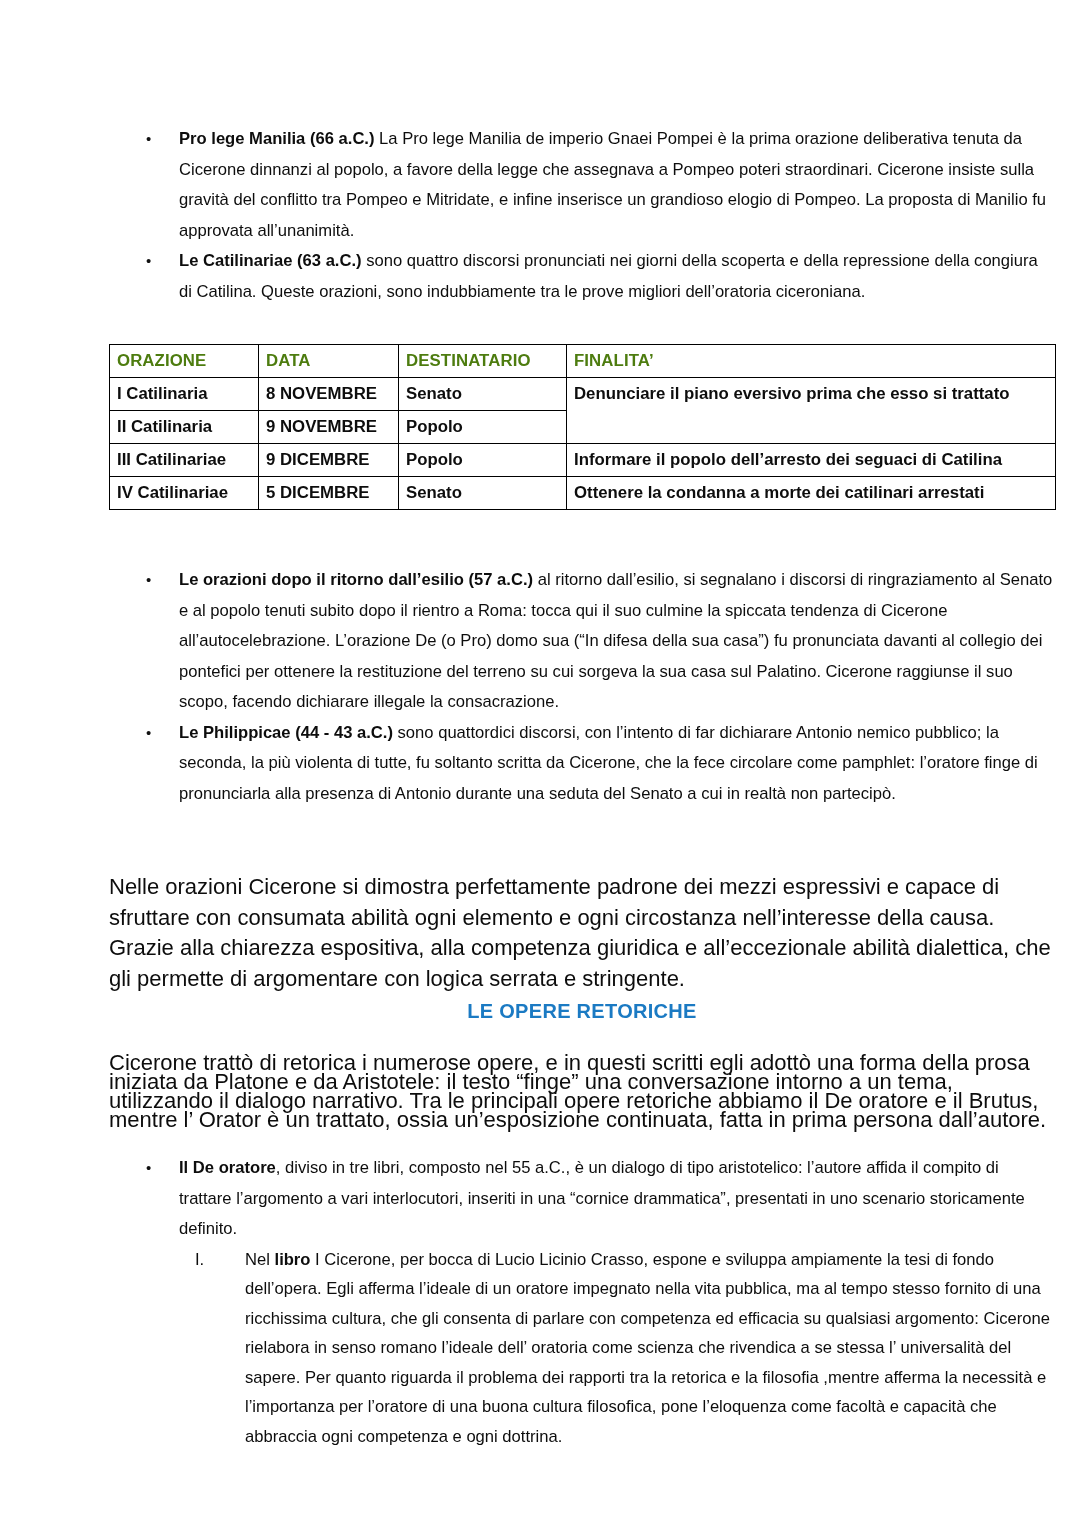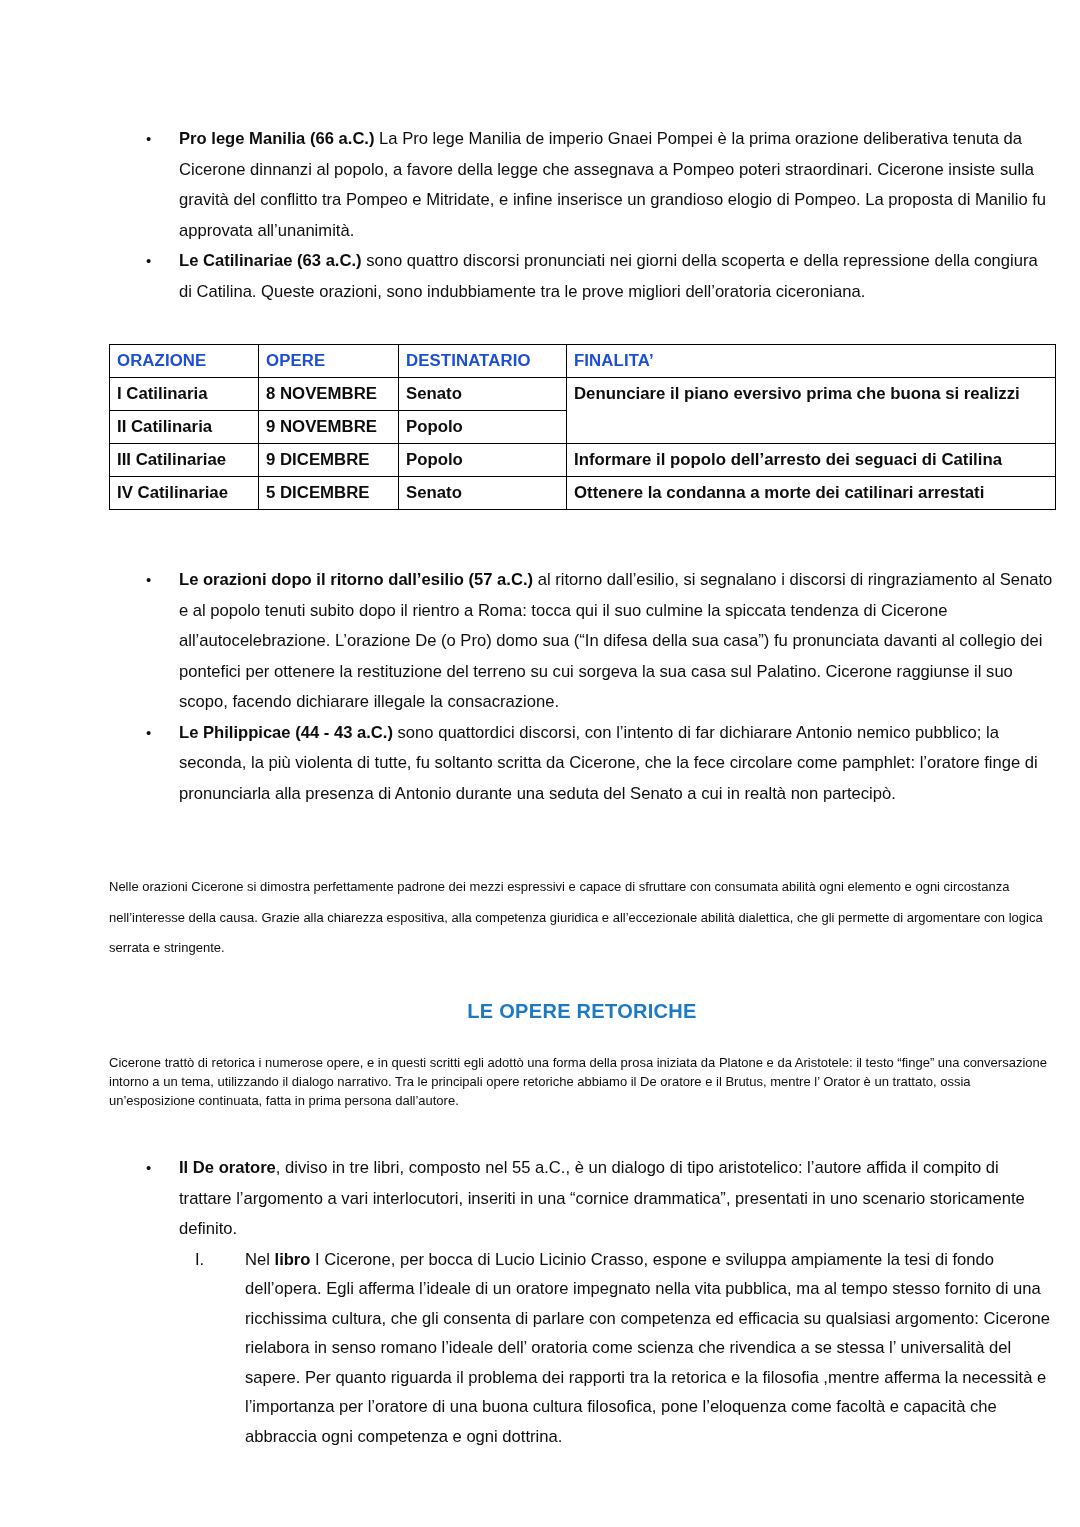--- a/index.html
+++ b/index.html
@@ -27,21 +27,21 @@
   }
 
   
   .content {
     position: absolute;
     left: 97px;
     width: 946px;
   }
 
   .para {
-    font-size: 13px;
+    font-size: 22px;
     line-height: 30.5px;
     text-align: left;
     margin: 0;
   }
 
   
   ul.bullets {
     list-style: none;
     margin: 0;
     padding: 0;
@@ -84,21 +84,21 @@
   table.cat-table th {
     border: 1.4px solid #000000;
     padding: 2px 7px 3px 7px;
     vertical-align: top;
     text-align: left;
     font-weight: bold;
     line-height: 27px;
     background: #ffffff;
   }
   table.cat-table th {
-    color: #1d4ed8;
+    color: #4d7c0f;
     font-weight: bold;
     letter-spacing: 0.1px;
   }
   table.cat-table td.orazione {
     font-weight: bold;
   }
   .col-orazione { width: 149px; }
   .col-data     { width: 140px; }
   .col-dest     { width: 168px; }
   .col-fin      { width: 489px; }
@@ -156,31 +156,31 @@
     <table class="cat-table">
       <colgroup>
         <col class="col-orazione">
         <col class="col-data">
         <col class="col-dest">
         <col class="col-fin">
       </colgroup>
       <thead>
         <tr>
           <th>ORAZIONE</th>
-          <th>OPERE</th>
+          <th>DATA</th>
           <th>DESTINATARIO</th>
           <th>FINALITA’</th>
         </tr>
       </thead>
       <tbody>
         <tr>
           <td class="orazione">I Catilinaria</td>
           <td>8 NOVEMBRE</td>
           <td>Senato</td>
-          <td rowspan="2">Denunciare il piano eversivo prima che buona si realizzi</td>
+          <td rowspan="2">Denunciare il piano eversivo prima che esso si trattato</td>
         </tr>
         <tr>
           <td class="orazione">II Catilinaria</td>
           <td>9 NOVEMBRE</td>
           <td>Popolo</td>
         </tr>
         <tr>
           <td class="orazione">III Catilinariae</td>
           <td>9 DICEMBRE</td>
           <td>Popolo</td>

